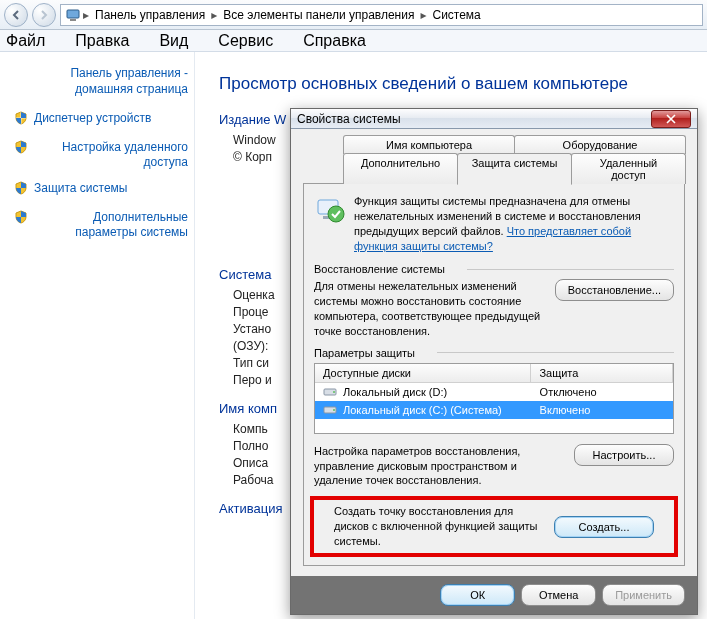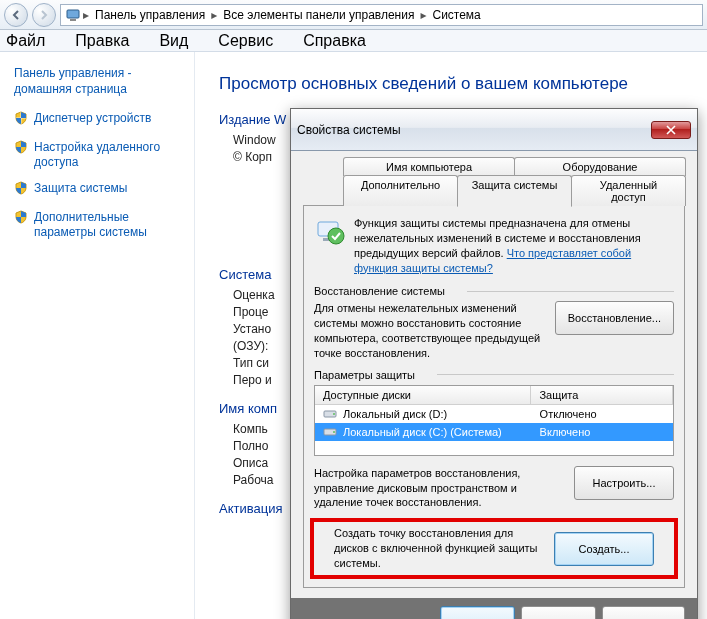--- a/index.html
+++ b/index.html
@@ -44,22 +44,23 @@
     border-bottom:1px solid #d3dce7;
     display:flex;align-items:center;padding:0 6px;gap:30px;
     font-size:16px;
   }
   .menu-item{color:#000;}
   
   .main {display:flex;height:calc(619px - 52px);}
   .sidebar {
     width:195px;
     background:#fff;
-    padding:14px 28px 10px 14px;
+    padding:14px 6px 10px 14px;
     border-right:1px solid #e4eaf1;
+    text-align:right;
   }
   .sidebar-title{color:#0a5bb4;font-size:12px;line-height:1.3;margin-bottom:14px;}
   .sidebar-link{
     display:flex;align-items:flex-start;gap:6px;
     color:#0a5bb4;font-size:12px;line-height:1.3;
     margin-bottom:10px;cursor:pointer;
   }
   .shield-ico{flex-shrink:0;}
   .content{
     flex:1;background:#fff;padding:14px 14px 14px 24px;
@@ -72,21 +73,21 @@
   .kv{font-size:12px;margin:3px 0;color:#222;padding-left:14px;}
   .kvk{display:inline-block;}
   
   .dialog{
     position:absolute;left:290px;top:108px;width:408px;
     background:#f0f0f0;border:1px solid #6a6a6a;
     box-shadow:0 4px 14px rgba(0,0,0,.4);
     font-size:11px;
   }
   .dlg-title{
-    height:42px;background:linear-gradient(#fdfdfe,#e8ecf2 45%,#d8e0ea 46%,#e6ecf4);
+    height:20px;background:linear-gradient(#fdfdfe,#e8ecf2 45%,#d8e0ea 46%,#e6ecf4);
     border-bottom:1px solid #8898ab;
     display:flex;align-items:center;padding:0 6px;
     color:#000;font-size:12px;
   }
   .dlg-title-text{flex:1;}
   .dlg-close{
     width:40px;height:18px;border-radius:3px;
     background:linear-gradient(#e1999b,#c8403e 45%,#b01f1d 46%,#d15856);
     border:1px solid #7a1c1a;display:flex;align-items:center;justify-content:center;
     color:#fff;font-weight:bold;font-size:11px;
@@ -109,23 +110,23 @@
   }
   .intro-row{display:flex;gap:8px;align-items:flex-start;margin-bottom:10px;}
   .intro-ico{width:32px;height:32px;flex-shrink:0;}
   .intro-text{font-size:11px;line-height:1.35;}
   .intro-text a{color:#0a5bb4;text-decoration:underline;cursor:pointer;}
   .group-head{font-size:11px;color:#000;margin:6px 0 4px 0;display:flex;align-items:center;gap:22px;}
   .group-head-line{flex:1;height:1px;background:#c8c8c8;}
   .group-body{display:flex;gap:10px;align-items:flex-start;margin-bottom:8px;}
   .group-text{flex:1;font-size:11px;line-height:1.35;}
   .win-btn{
-    min-width:100px;height:34px;padding:0 12px;
+    min-width:100px;height:22px;padding:0 12px;
     background:linear-gradient(#fdfdfd,#e4e4e4);
-    border:1px solid #8e8e8e;border-radius:3px;
+    border:1px solid #8e8e8e;border-radius:8px;
     font-size:11px;cursor:pointer;white-space:nowrap;
   }
   .win-btn.default{
     border:1px solid #3c7fb1;
     box-shadow:inset 0 0 0 1px #a3d3f5;
     background:linear-gradient(#f4fafe,#cde8f8);
   }
   .disk-table{
     border:1px solid #9c9c9c;background:#fff;font-size:11px;
     margin:4px 0 10px 0;

